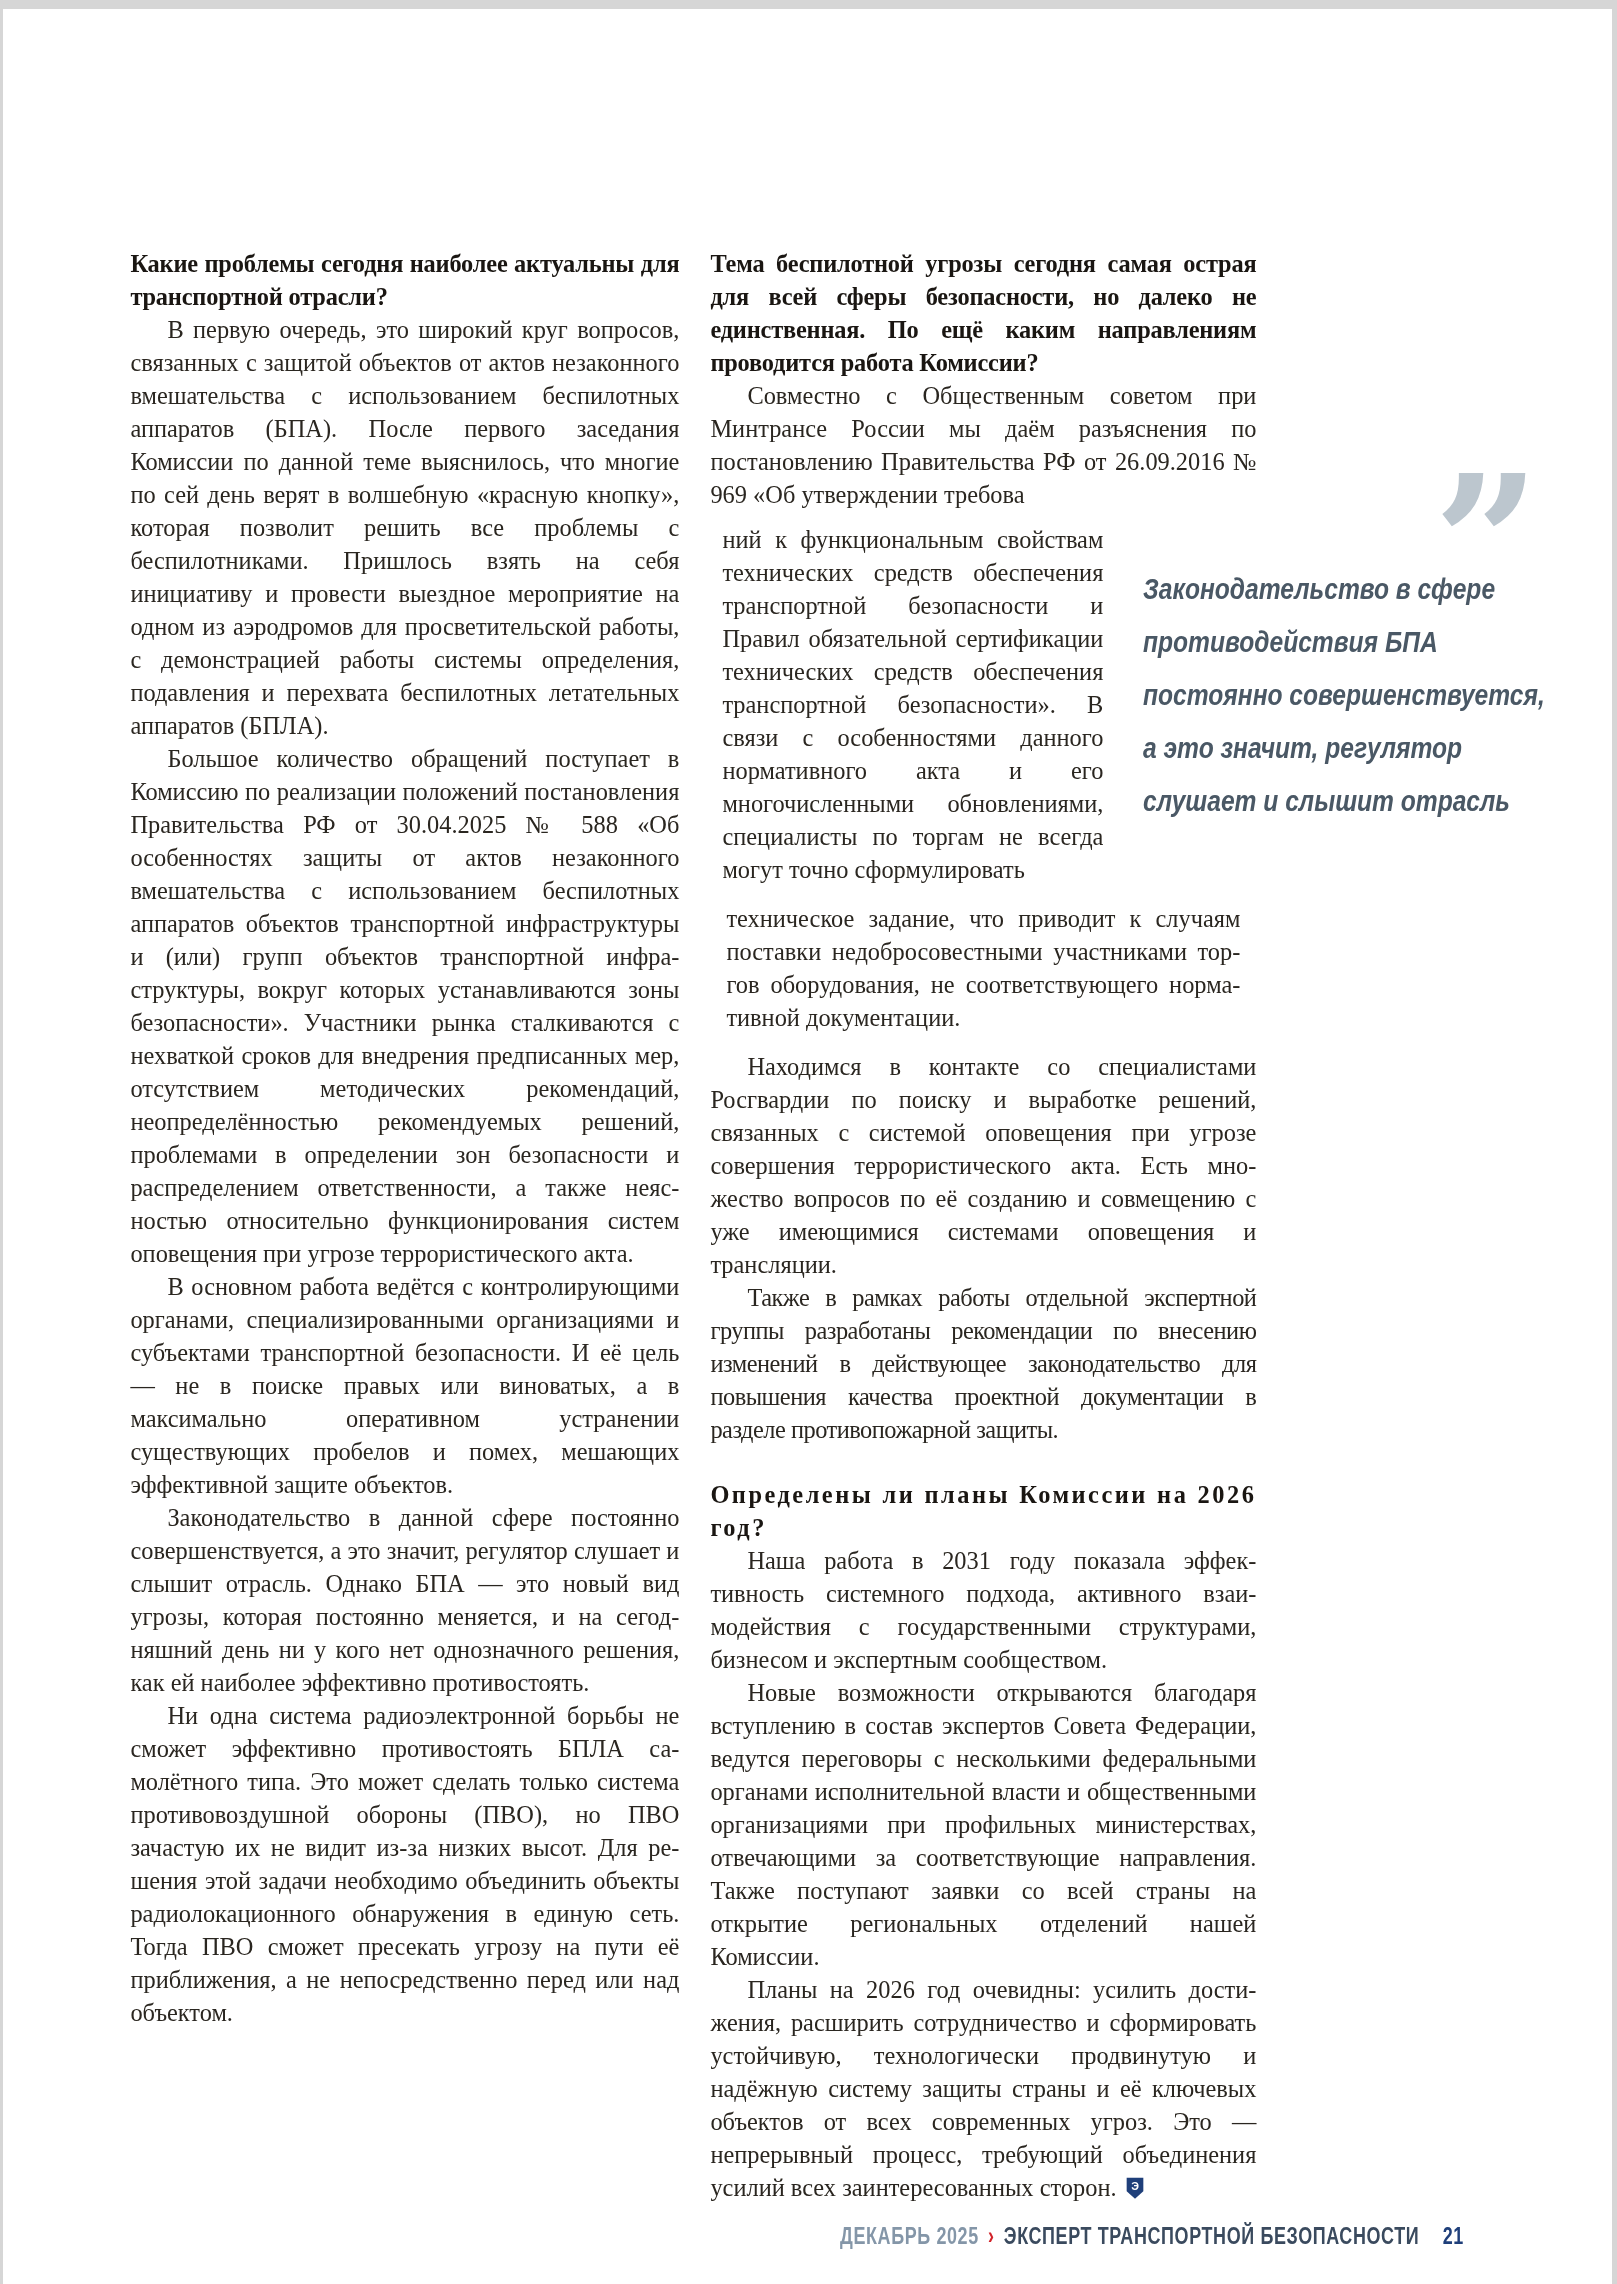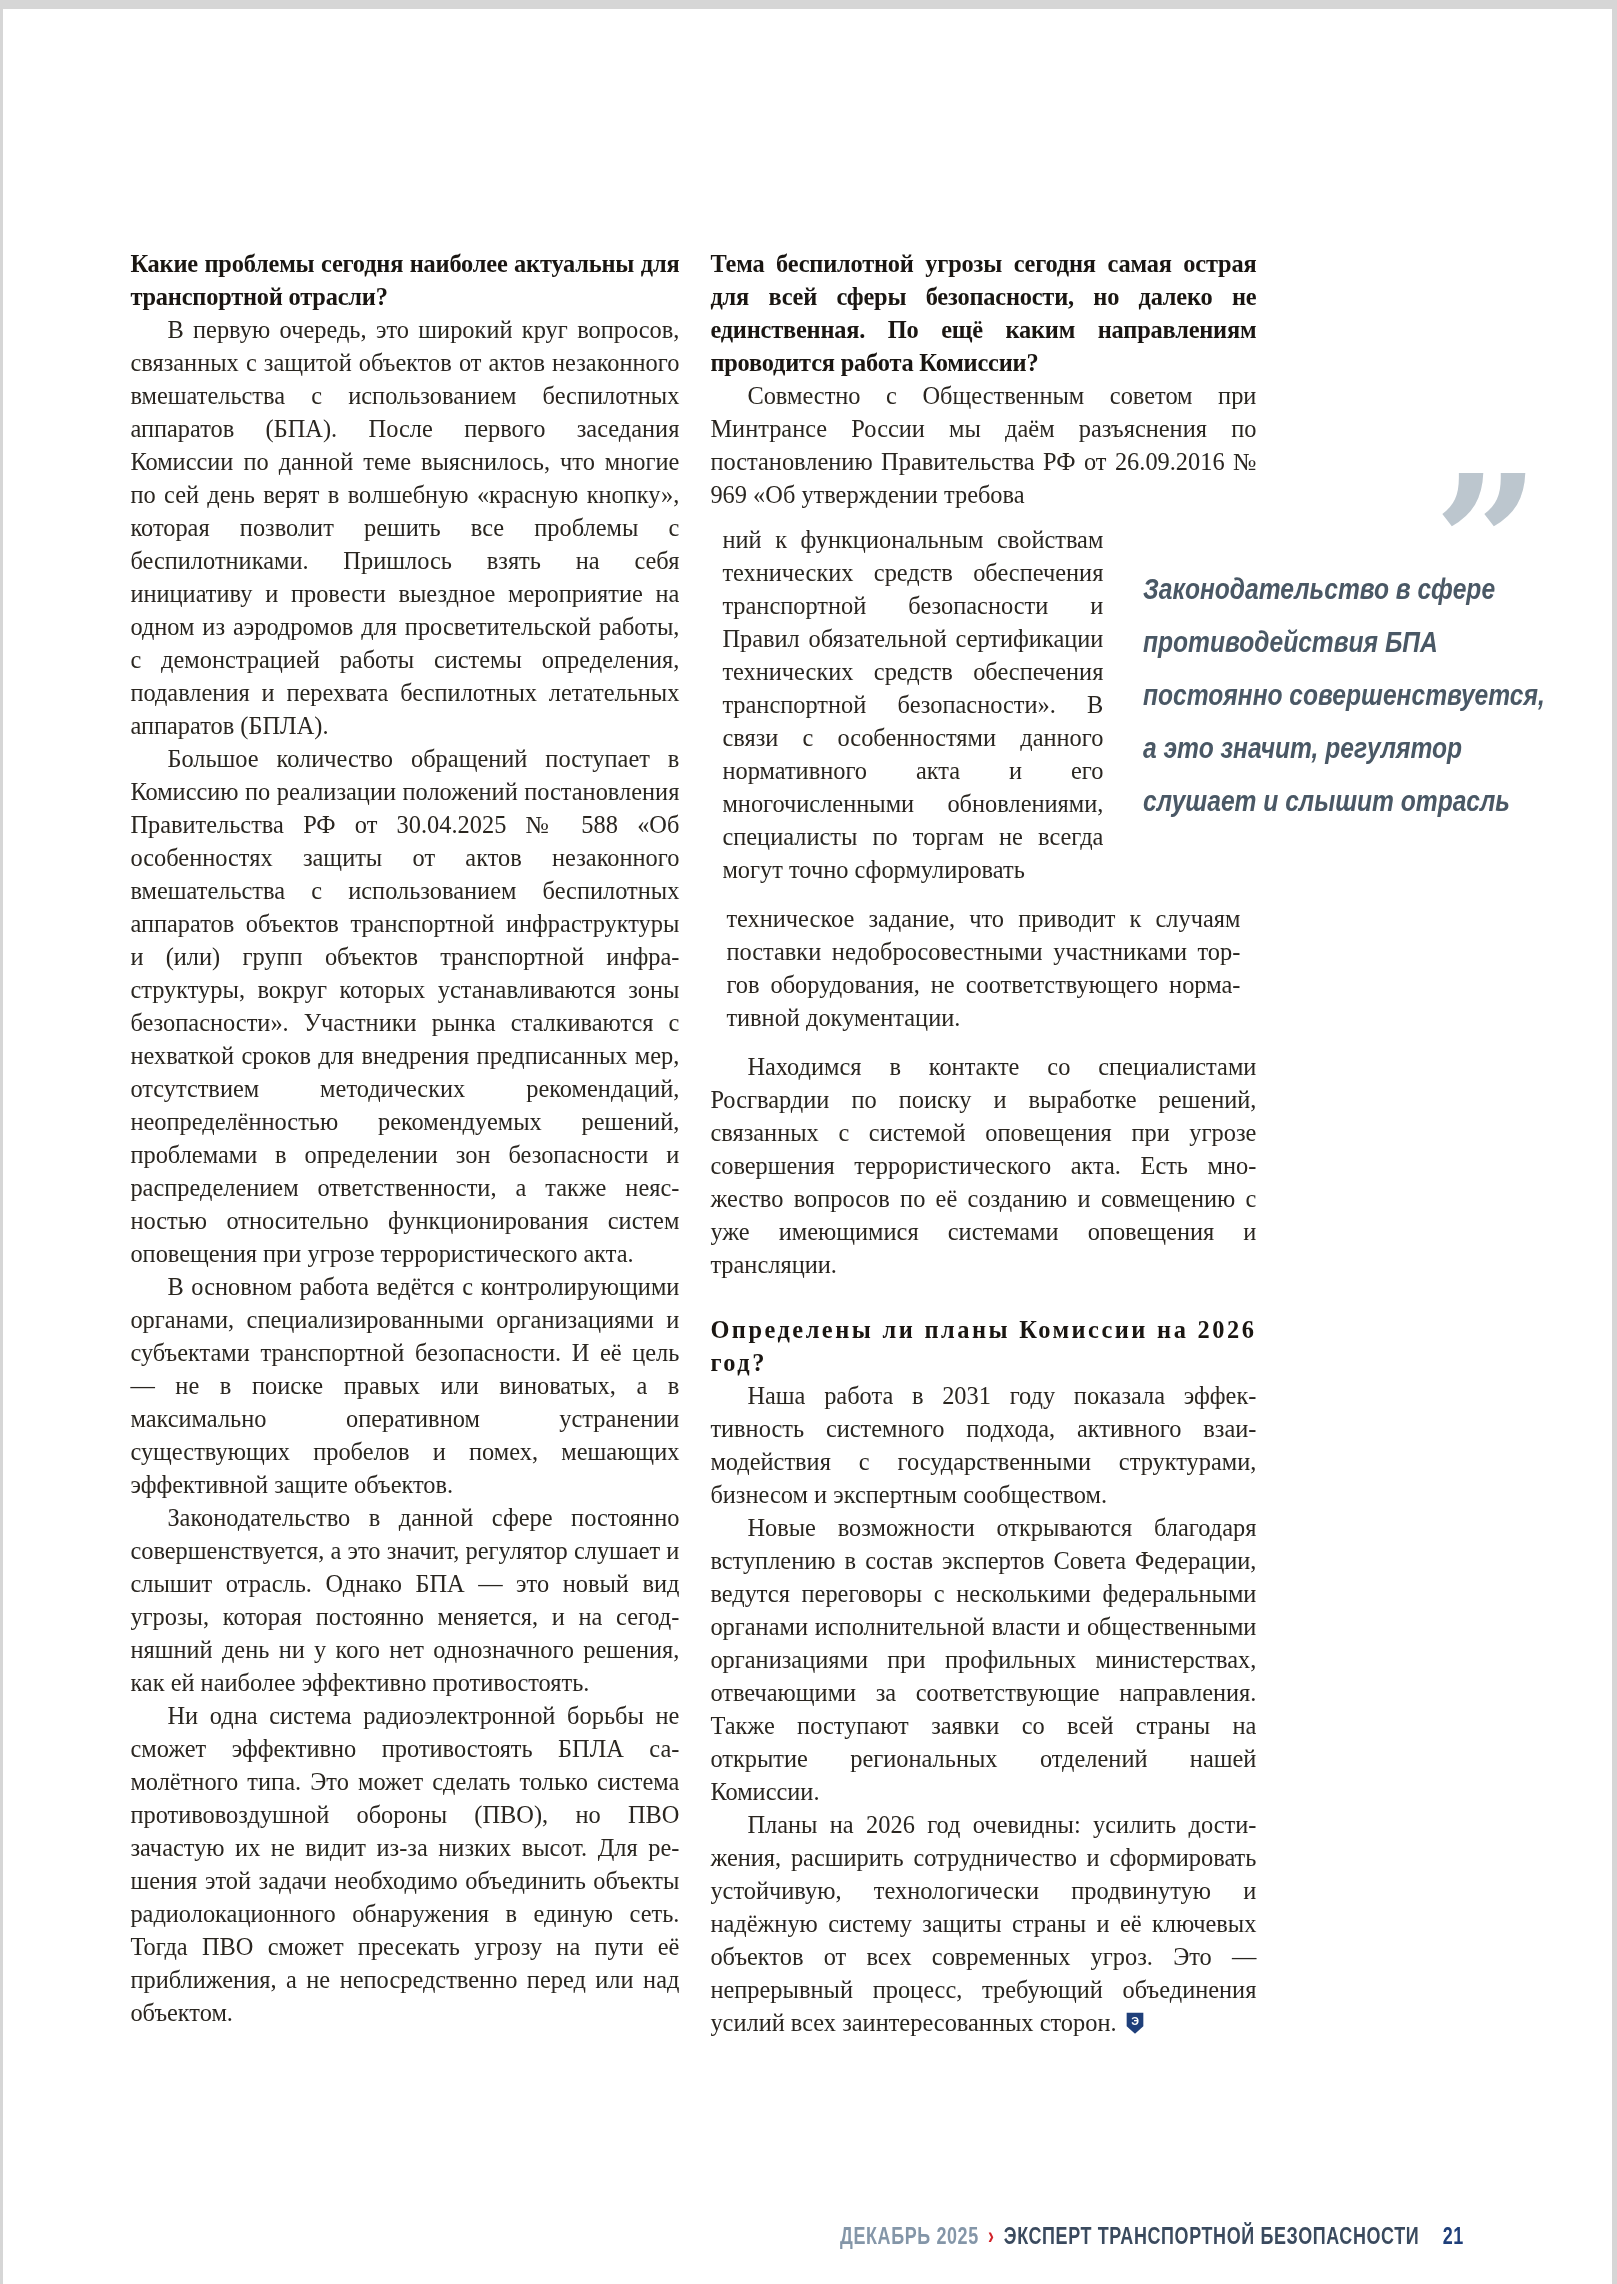--- a/index.html
+++ b/index.html
@@ -69,20 +69,21 @@
     <p class="p">Законодательство в данной сфере постоянно совершенствуется, а это значит, регулятор слушает и слышит отрасль. Однако БПА — это новый вид угрозы, которая постоянно меняется, и на сегод­няшний день ни у кого нет однозначного решения, как ей наиболее эффективно противостоять.</p>
     <p class="p">Ни одна система радиоэлектронной борьбы не сможет эффективно противостоять БПЛА са­молётного типа. Это может сделать только систе­ма противовоздушной обороны (ПВО), но ПВО зачастую их не видит из-за низких высот. Для ре­шения этой задачи необходимо объединить объ­екты радиолокационного обнаружения в единую сеть. Тогда ПВО сможет пресекать угрозу на пути её приближения, а не непосредственно перед или над объектом.</p>
   </div>
 
   <div class="col right">
     <p class="q">Тема беспилотной угрозы сегодня самая острая для всей сферы безопасности, но да­леко не единственная. По ещё каким направ­лениям проводится работа Комиссии?</p>
     <p class="p">Совместно с Общественным советом при Минтрансе России мы даём разъясне­ния по постановлению Правительства РФ от 26.09.2016 № 969 «Об утверждении требова­</p>
     <p class="narrow" style="margin:12px">ний к функциональным свойствам технических средств обеспече­ния транспортной безопасности и Правил обязательной сертифи­кации технических средств обе­спечения транспортной безопас­ности». В связи с особенностями данного нормативного акта и его многочисленными обновлениями, специалисты по торгам не всег­да могут точно сформулировать</p>
     <p style="margin:16px">техническое задание, что приводит к случаям поставки недобросовестными участниками тор­гов оборудования, не соответствующего норма­тивной документации.</p>
     <p class="p">Находимся в контакте со специалистами Росгвардии по поиску и выработке решений, связанных с системой оповещения при угрозе совершения террористического акта. Есть мно­жество вопросов по её созданию и совмещению с уже имеющимися системами оповещения и трансляции.</p>
+    <p class="p tight">Также в рамках работы отдельной экспертной группы разработаны рекомендации по внесению изменений в действующее законодательство для повышения качества проектной документации в разделе противопожарной защиты.</p>
     <div class="gap"></div>
     <p class="q" style="letter-spacing:2.5px">Определены ли планы Комиссии на 2026 год?</p>
     <p class="p">Наша работа в 2031 году показала эффек­тивность системного подхода, активного взаи­модействия с государственными структурами, бизнесом и экспертным сообществом.</p>
     <p class="p">Новые возможности открываются бла­годаря вступлению в состав экспертов Совета Федерации, ведутся переговоры с нескольки­ми федеральными органами исполнительной власти и общественными организациями при профильных министерствах, отвечающими за со­ответствующие направления. Также поступают заявки со всей страны на открытие региональных отделений нашей Комиссии.</p>
     <p class="p"><span>Планы на 2026 год очевидны: усилить дости­жения, расширить сотрудничество и сформиро­вать устойчивую, технологически продвинутую и надёжную систему защиты страны и её ключе­вых объектов от всех современных угроз. Это — непрерывный процесс, требующий объединения усилий всех заинтересованных сторон.</span><svg class="end-badge" viewBox="0 0 24 28" style="font-size:29px">
           <path d="M2 2 H22 V18 L12 27 L2 18 Z" fill="#1f3f7a"></path>
           <text x="12" y="17" font-family="Liberation Sans, sans-serif" font-size="13" font-weight="bold" fill="#ffffff" text-anchor="middle">Э</text>
         </svg></p>
   </div>
 

